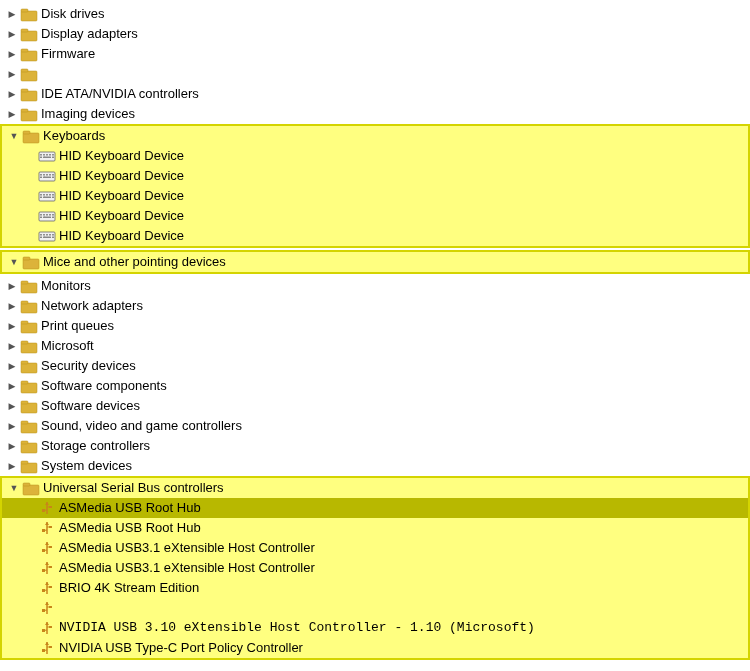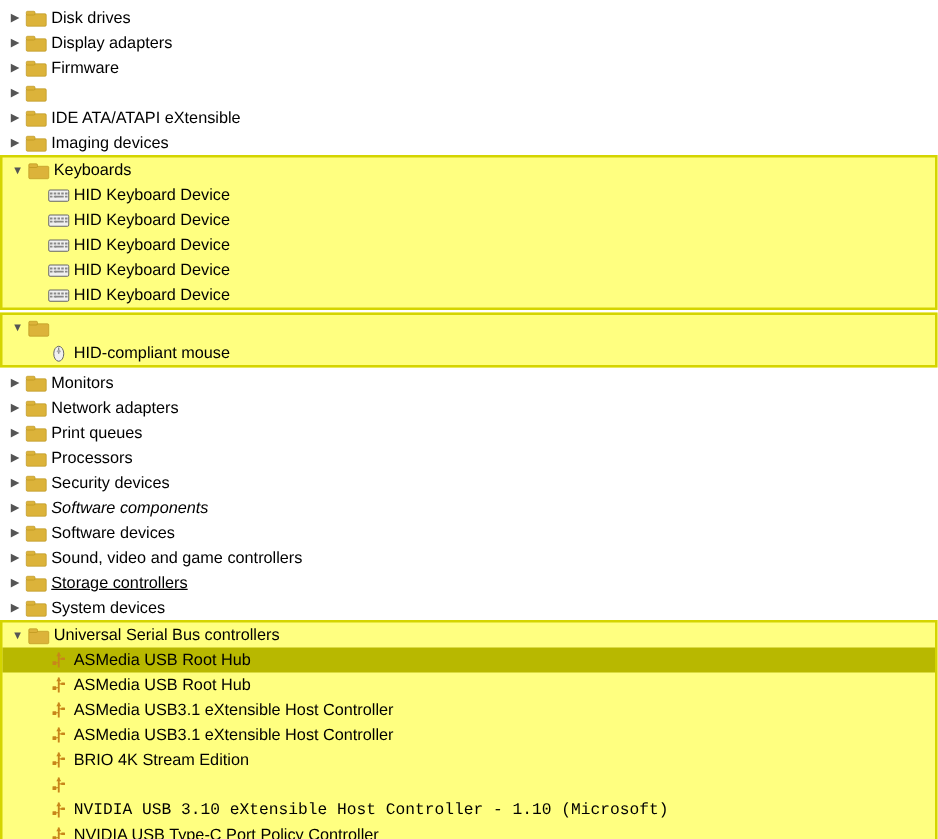--- a/index.html
+++ b/index.html
@@ -99,21 +99,21 @@
     </div>
     <div class="tree-item">
       <span style="display: inline-block; width: 4px;"></span>
       <span style="width: 16px; height: 16px; display: inline-flex; align-items: center; justify-content: center; flex-shrink: 0; font-size: 9px; color: rgb(85, 85, 85);">▶</span>
       <span style="width: 18px; height: 16px; display: inline-flex; align-items: center; margin-right: 3px; flex-shrink: 0;">
         <svg width="18" height="16" viewBox="0 0 18 16">
       <rect x="1" y="5" width="16" height="10" rx="1" fill="#dcb33a" stroke="#b8921a" stroke-width="0.5"></rect>
       <rect x="1" y="3" width="7" height="3" rx="1" fill="#dcb33a" stroke="#b8921a" stroke-width="0.5"></rect>
     </svg>
       </span>
-      <span style="line-height: 20px;">IDE ATA/ATAPI eXtensible</span>
+      <span style="line-height: 20px;">IDE ATA/NVIDIA controllers</span>
     </div>
     <div class="tree-item">
       <span style="display: inline-block; width: 4px;"></span>
       <span style="width: 16px; height: 16px; display: inline-flex; align-items: center; justify-content: center; flex-shrink: 0; font-size: 9px; color: rgb(85, 85, 85);">▶</span>
       <span style="width: 18px; height: 16px; display: inline-flex; align-items: center; margin-right: 3px; flex-shrink: 0;">
         <svg width="18" height="16" viewBox="0 0 18 16">
       <rect x="1" y="5" width="16" height="10" rx="1" fill="#dcb33a" stroke="#b8921a" stroke-width="0.5"></rect>
       <rect x="1" y="3" width="7" height="3" rx="1" fill="#dcb33a" stroke="#b8921a" stroke-width="0.5"></rect>
     </svg>
       </span>
@@ -230,32 +230,21 @@
     <div style="background: rgb(255, 255, 128); border: 2px solid rgb(212, 212, 0); margin-bottom: 2px;">
       <div class="tree-item">
         <span style="display: inline-block; width: 4px;"></span>
         <span style="width: 16px; height: 16px; display: inline-flex; align-items: center; justify-content: center; flex-shrink: 0; font-size: 9px; color: rgb(85, 85, 85);">▼</span>
         <span style="width: 18px; height: 16px; display: inline-flex; align-items: center; margin-right: 3px; flex-shrink: 0;">
           <svg width="18" height="16" viewBox="0 0 18 16">
       <rect x="1" y="5" width="16" height="10" rx="1" fill="#dcb33a" stroke="#b8921a" stroke-width="0.5"></rect>
       <rect x="1" y="3" width="7" height="3" rx="1" fill="#dcb33a" stroke="#b8921a" stroke-width="0.5"></rect>
     </svg>
         </span>
-      </div>
-      <div class="tree-item">
-        <span style="display: inline-block; width: 20px;"></span>
-        <span style="width: 16px; height: 16px; display: inline-flex; align-items: center; justify-content: center; flex-shrink: 0; font-size: 9px; color: rgb(85, 85, 85);">&nbsp;</span>
-        <span style="width: 18px; height: 16px; display: inline-flex; align-items: center; margin-right: 3px; flex-shrink: 0;">
-          <svg width="18" height="16" viewBox="0 0 18 16">
-      <ellipse cx="9" cy="9" rx="4" ry="6" fill="#f0f0f0" stroke="#666" stroke-width="0.8"></ellipse>
-      <line x1="9" y1="4" x2="9" y2="9" stroke="#666" stroke-width="0.8"></line>
-      <ellipse cx="9" cy="7" rx="1.5" ry="1" fill="#aaa"></ellipse>
-    </svg>
-        </span>
-        <span style="line-height: 20px;">HID-compliant mouse</span>
+        <span style="line-height: 20px;">Mice and other pointing devices</span>
       </div>
     </div>
     <div class="tree-item">
       <span style="display: inline-block; width: 4px;"></span>
       <span style="width: 16px; height: 16px; display: inline-flex; align-items: center; justify-content: center; flex-shrink: 0; font-size: 9px; color: rgb(85, 85, 85);">▶</span>
       <span style="width: 18px; height: 16px; display: inline-flex; align-items: center; margin-right: 3px; flex-shrink: 0;">
         <svg width="18" height="16" viewBox="0 0 18 16">
       <rect x="1" y="5" width="16" height="10" rx="1" fill="#dcb33a" stroke="#b8921a" stroke-width="0.5"></rect>
       <rect x="1" y="3" width="7" height="3" rx="1" fill="#dcb33a" stroke="#b8921a" stroke-width="0.5"></rect>
     </svg>
@@ -286,21 +275,21 @@
     </div>
     <div class="tree-item">
       <span style="display: inline-block; width: 4px;"></span>
       <span style="width: 16px; height: 16px; display: inline-flex; align-items: center; justify-content: center; flex-shrink: 0; font-size: 9px; color: rgb(85, 85, 85);">▶</span>
       <span style="width: 18px; height: 16px; display: inline-flex; align-items: center; margin-right: 3px; flex-shrink: 0;">
         <svg width="18" height="16" viewBox="0 0 18 16">
       <rect x="1" y="5" width="16" height="10" rx="1" fill="#dcb33a" stroke="#b8921a" stroke-width="0.5"></rect>
       <rect x="1" y="3" width="7" height="3" rx="1" fill="#dcb33a" stroke="#b8921a" stroke-width="0.5"></rect>
     </svg>
       </span>
-      <span style="line-height: 20px;">Processors</span>
+      <span style="line-height: 20px;">Microsoft</span>
     </div>
     <div class="tree-item">
       <span style="display: inline-block; width: 4px;"></span>
       <span style="width: 16px; height: 16px; display: inline-flex; align-items: center; justify-content: center; flex-shrink: 0; font-size: 9px; color: rgb(85, 85, 85);">▶</span>
       <span style="width: 18px; height: 16px; display: inline-flex; align-items: center; margin-right: 3px; flex-shrink: 0;">
         <svg width="18" height="16" viewBox="0 0 18 16">
       <rect x="1" y="5" width="16" height="10" rx="1" fill="#dcb33a" stroke="#b8921a" stroke-width="0.5"></rect>
       <rect x="1" y="3" width="7" height="3" rx="1" fill="#dcb33a" stroke="#b8921a" stroke-width="0.5"></rect>
     </svg>
       </span>
@@ -308,21 +297,21 @@
     </div>
     <div class="tree-item">
       <span style="display: inline-block; width: 4px;"></span>
       <span style="width: 16px; height: 16px; display: inline-flex; align-items: center; justify-content: center; flex-shrink: 0; font-size: 9px; color: rgb(85, 85, 85);">▶</span>
       <span style="width: 18px; height: 16px; display: inline-flex; align-items: center; margin-right: 3px; flex-shrink: 0;">
         <svg width="18" height="16" viewBox="0 0 18 16">
       <rect x="1" y="5" width="16" height="10" rx="1" fill="#dcb33a" stroke="#b8921a" stroke-width="0.5"></rect>
       <rect x="1" y="3" width="7" height="3" rx="1" fill="#dcb33a" stroke="#b8921a" stroke-width="0.5"></rect>
     </svg>
       </span>
-      <span style="line-height: 20px; font-style: italic;">Software components</span>
+      <span style="line-height: 20px;">Software components</span>
     </div>
     <div class="tree-item">
       <span style="display: inline-block; width: 4px;"></span>
       <span style="width: 16px; height: 16px; display: inline-flex; align-items: center; justify-content: center; flex-shrink: 0; font-size: 9px; color: rgb(85, 85, 85);">▶</span>
       <span style="width: 18px; height: 16px; display: inline-flex; align-items: center; margin-right: 3px; flex-shrink: 0;">
         <svg width="18" height="16" viewBox="0 0 18 16">
       <rect x="1" y="5" width="16" height="10" rx="1" fill="#dcb33a" stroke="#b8921a" stroke-width="0.5"></rect>
       <rect x="1" y="3" width="7" height="3" rx="1" fill="#dcb33a" stroke="#b8921a" stroke-width="0.5"></rect>
     </svg>
       </span>
@@ -341,21 +330,21 @@
     </div>
     <div class="tree-item">
       <span style="display: inline-block; width: 4px;"></span>
       <span style="width: 16px; height: 16px; display: inline-flex; align-items: center; justify-content: center; flex-shrink: 0; font-size: 9px; color: rgb(85, 85, 85);">▶</span>
       <span style="width: 18px; height: 16px; display: inline-flex; align-items: center; margin-right: 3px; flex-shrink: 0;">
         <svg width="18" height="16" viewBox="0 0 18 16">
       <rect x="1" y="5" width="16" height="10" rx="1" fill="#dcb33a" stroke="#b8921a" stroke-width="0.5"></rect>
       <rect x="1" y="3" width="7" height="3" rx="1" fill="#dcb33a" stroke="#b8921a" stroke-width="0.5"></rect>
     </svg>
       </span>
-      <span style="line-height: 20px; text-decoration: underline;">Storage controllers</span>
+      <span style="line-height: 20px;">Storage controllers</span>
     </div>
     <div class="tree-item">
       <span style="display: inline-block; width: 4px;"></span>
       <span style="width: 16px; height: 16px; display: inline-flex; align-items: center; justify-content: center; flex-shrink: 0; font-size: 9px; color: rgb(85, 85, 85);">▶</span>
       <span style="width: 18px; height: 16px; display: inline-flex; align-items: center; margin-right: 3px; flex-shrink: 0;">
         <svg width="18" height="16" viewBox="0 0 18 16">
       <rect x="1" y="5" width="16" height="10" rx="1" fill="#dcb33a" stroke="#b8921a" stroke-width="0.5"></rect>
       <rect x="1" y="3" width="7" height="3" rx="1" fill="#dcb33a" stroke="#b8921a" stroke-width="0.5"></rect>
     </svg>
       </span>

